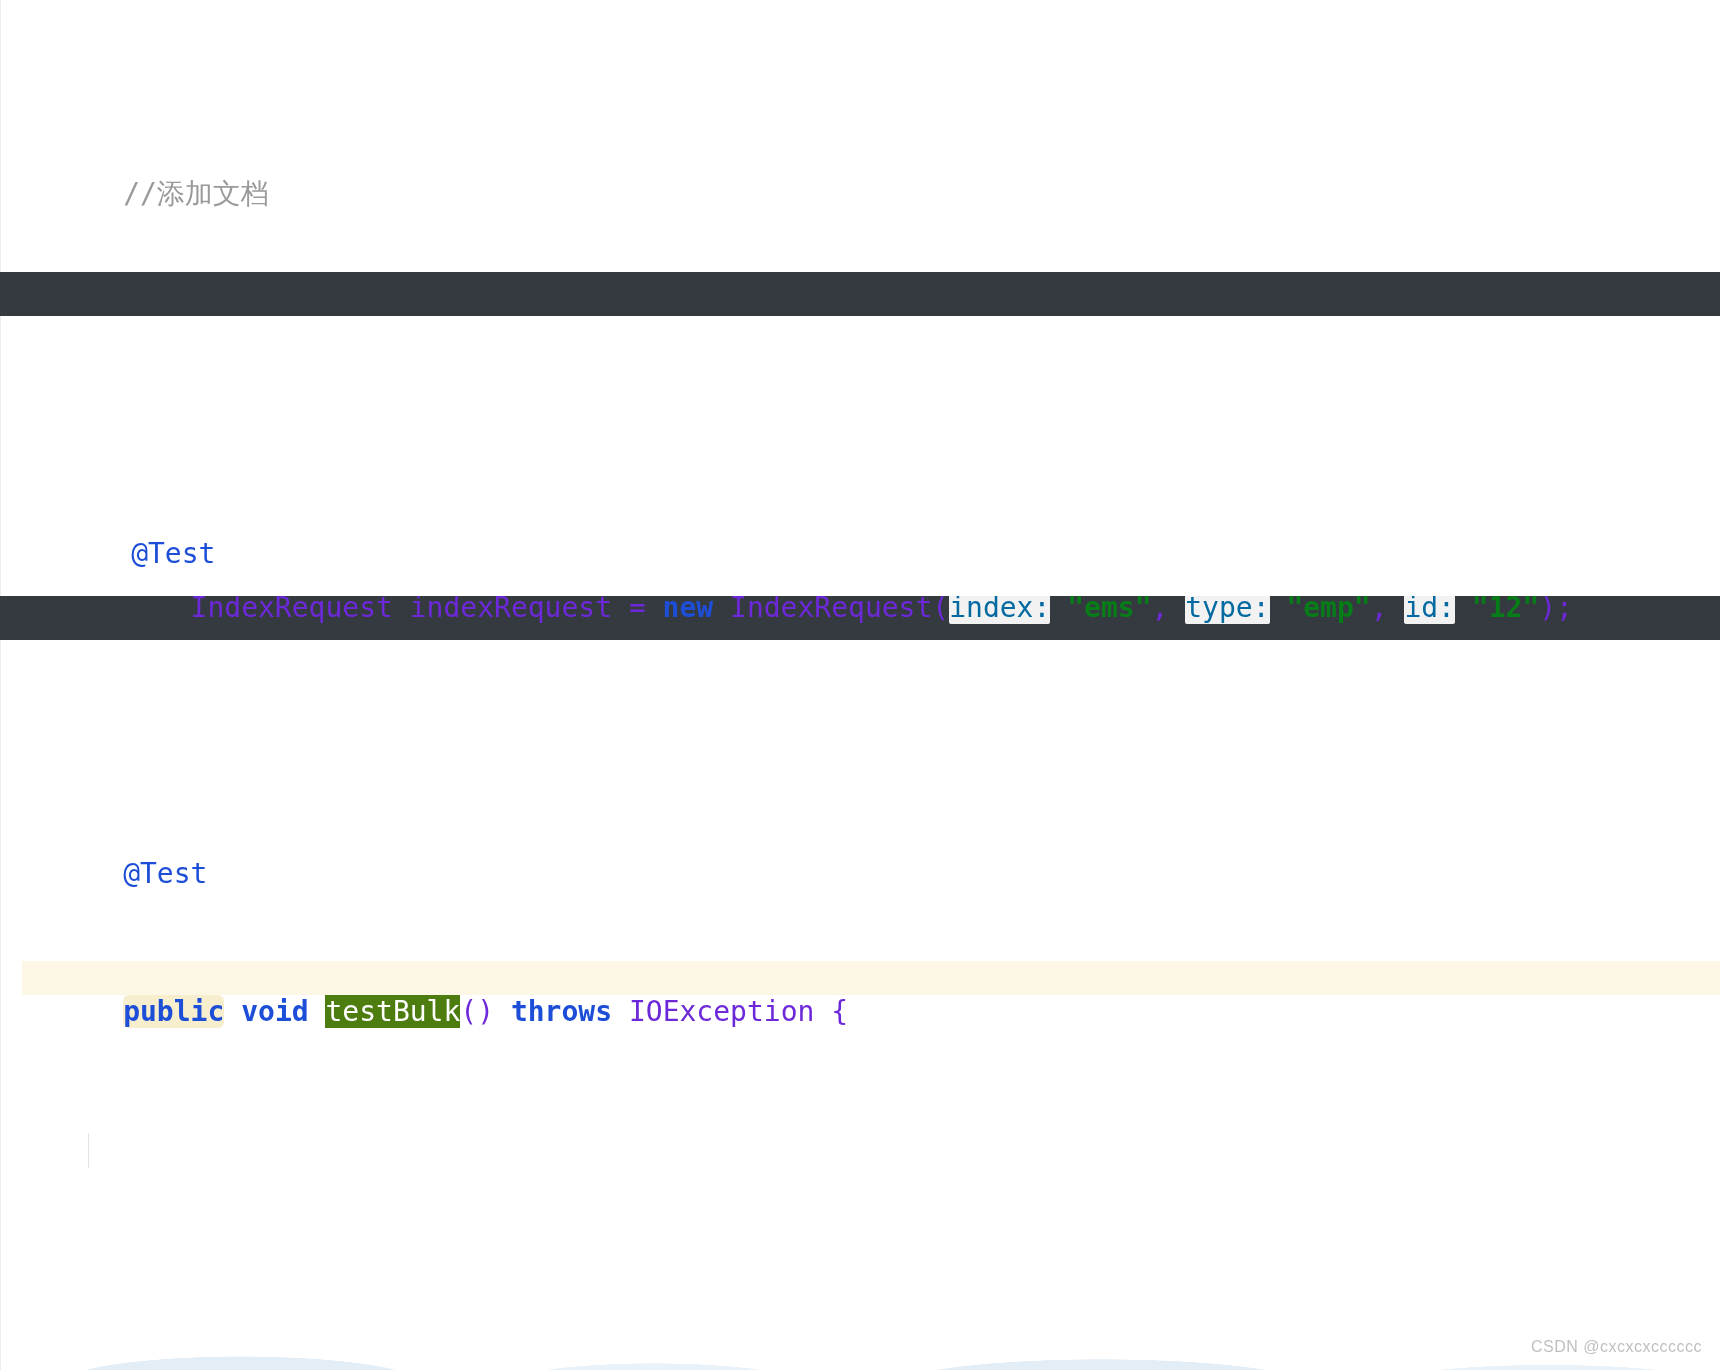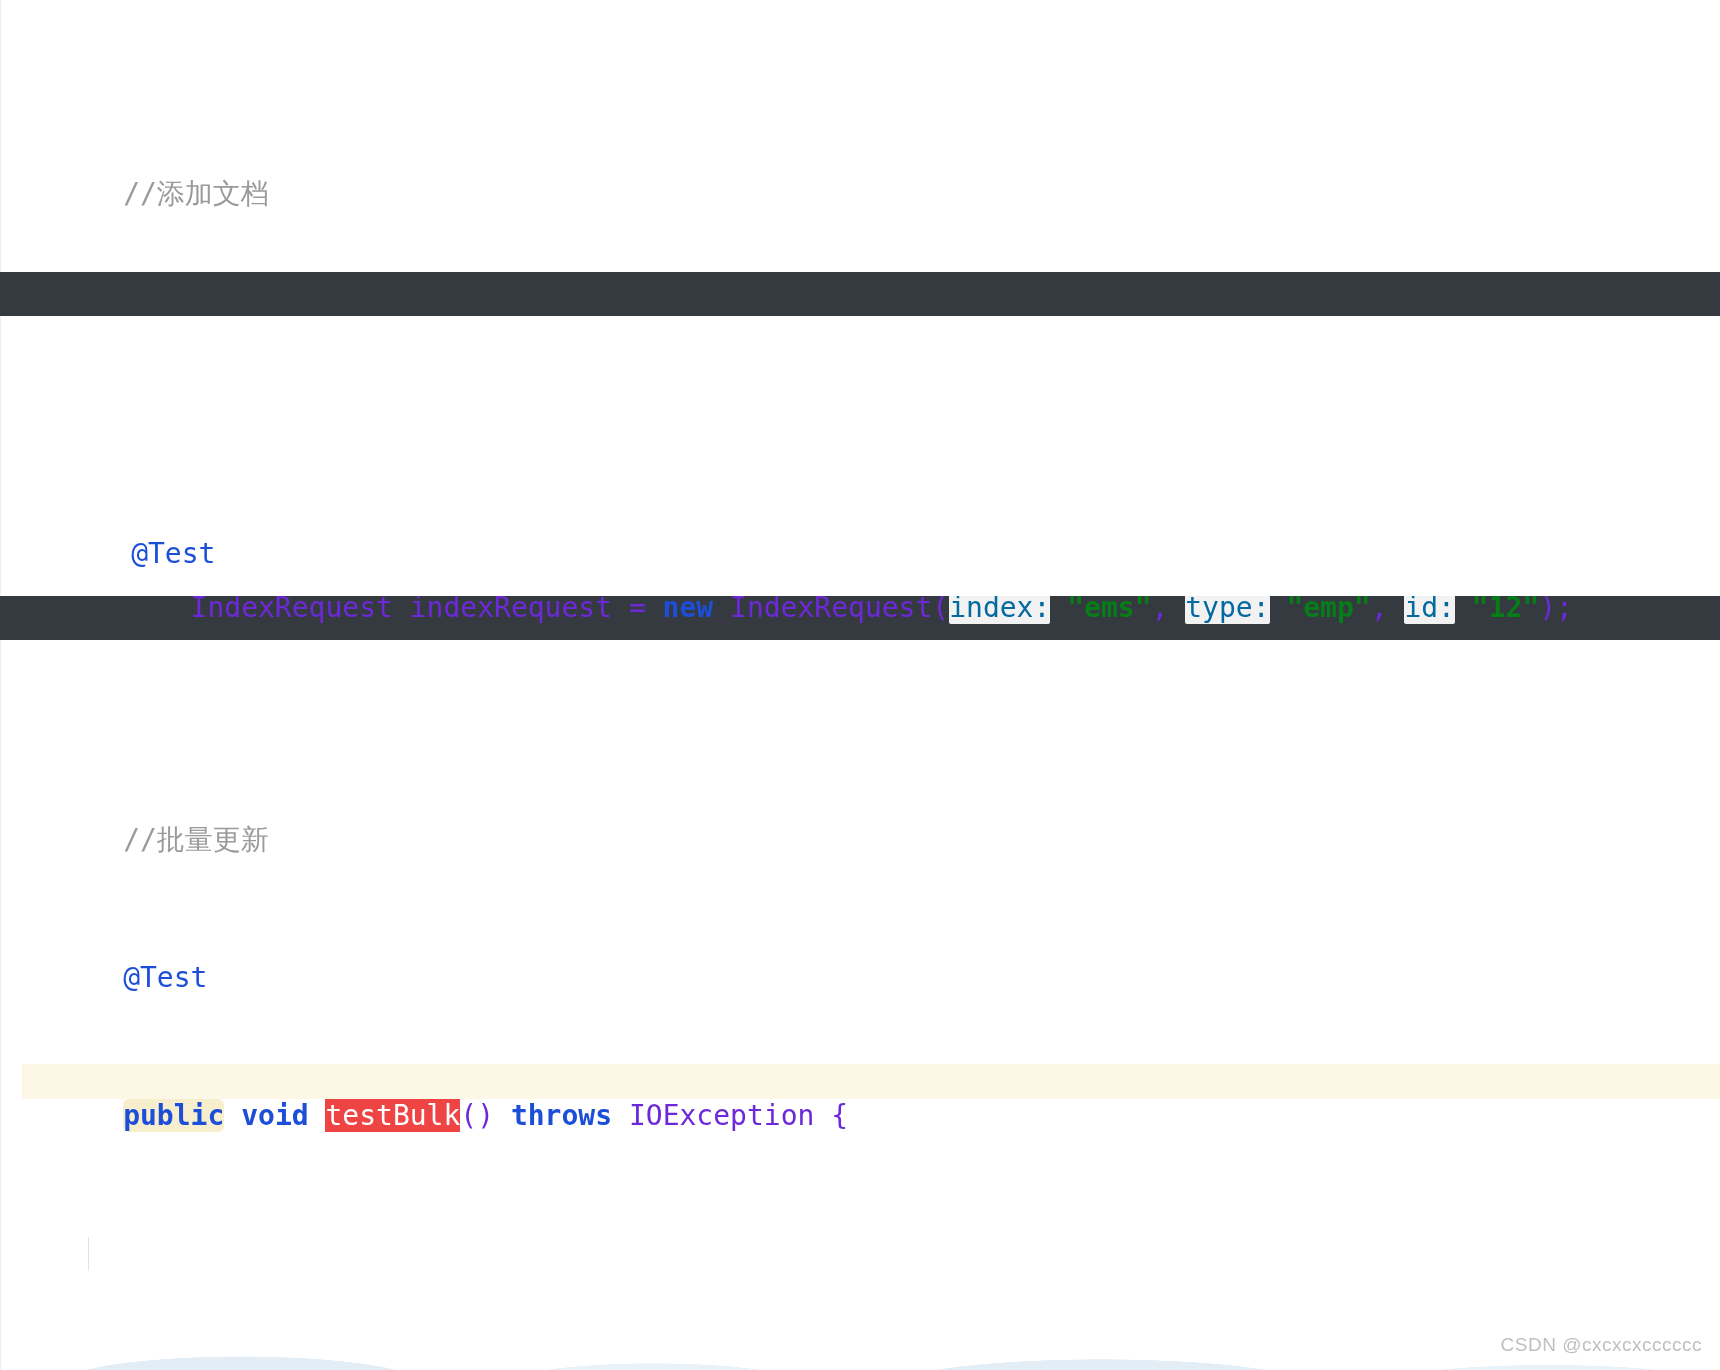--- a/index.html
+++ b/index.html
@@ -39,28 +39,28 @@
   .kw       {color:#1d4ed8;font-weight:bold;}          
   .plain    {color:#6d28d9;}
   .comment  {color:#9a9a9a;}
   .anno     {color:#1d4ed8;}
   .str      {color:#067d17;font-weight:bold;}
   .field    {color:#660e7a;font-weight:bold;}
   .static-f {color:#660e7a;font-weight:bold;font-style:italic;}
   .param    {color:#0369a1;background:#f2f2f2;border-radius:2px;}
   .hl-kw    {background:#f7eece;border-radius:6px;}
   .hl-brace {background:#bcd7f5;}
-  .sel      {background:#ef4444;color:#ffffff;}
+  .sel      {background:#4d7c0f;color:#ffffff;}
   .curline  {background:#fdf8e6;}
 
   
   .watermark{
     position:absolute;right:18px;bottom:14px;
     font-family:"Liberation Sans","DejaVu Sans",sans-serif;
-    font-size:19px;color:#bfbfbf;letter-spacing:0.5px;
+    font-size:16px;color:#bfbfbf;letter-spacing:0.5px;
     user-select:none;
   }
   .wm-wave{
     position:absolute;left:0;right:0;bottom:0;height:80px;
     background:
       radial-gradient(ellipse 300px 46px at 14% 118%, #dfeaf5 0 60%, transparent 61%),
       radial-gradient(ellipse 260px 40px at 38% 122%, #e6eff8 0 60%, transparent 61%),
       radial-gradient(ellipse 340px 44px at 64% 120%, #dfeaf5 0 60%, transparent 61%),
       radial-gradient(ellipse 300px 40px at 90% 124%, #e6eff8 0 60%, transparent 61%);
     opacity:.85;pointer-events:none;
@@ -138,23 +138,20 @@
     </div>
 
     
   </div>
 
   <div class="separator" style="height:44px;"></div>
 
   <div class="block" style="height:auto;padding-top:10px;padding-bottom:6px;">
     <div class="gutter-line"></div>
 
-    <div class="line">
-      <span class="comment">//批量更新</span>
-    </div>
 
     <div class="line">
       <span class="anno">@Test</span>
     </div>
 
     <div class="line curline">
       <span class="kw hl-kw">public</span><span class="plain"> </span><span class="kw">void</span><span class="plain"> </span><span class="sel">testBulk</span><span class="plain">() </span><span class="kw">throws</span><span class="plain"> </span><span class="plain">IOException</span><span class="plain"> </span><span class="plain">{</span>
     </div>
 
 

